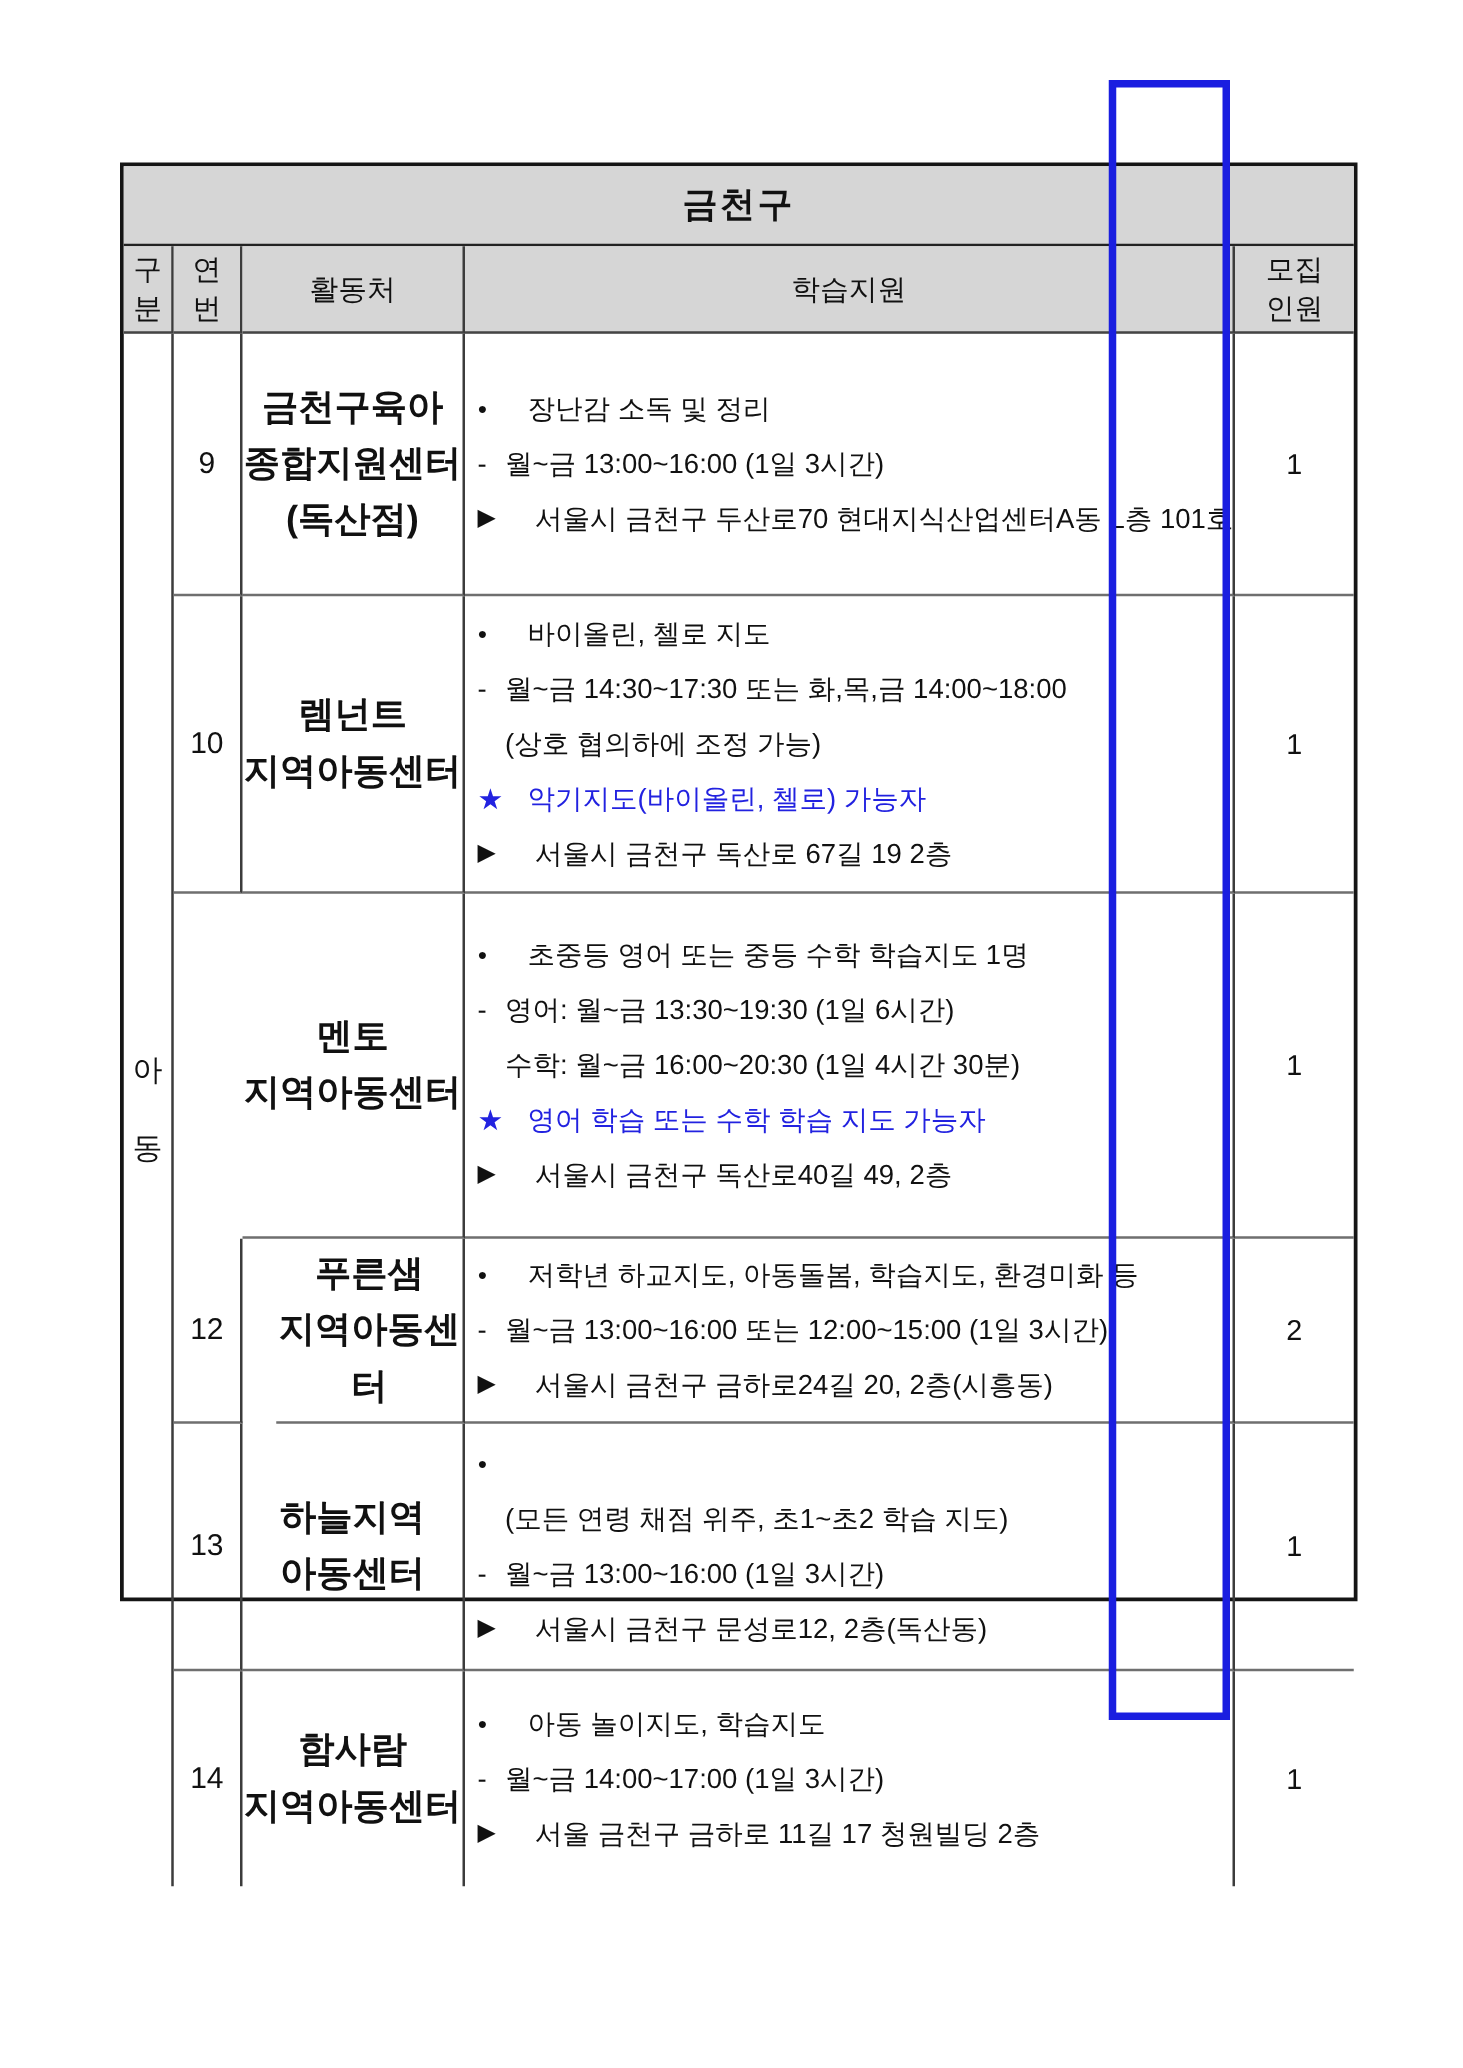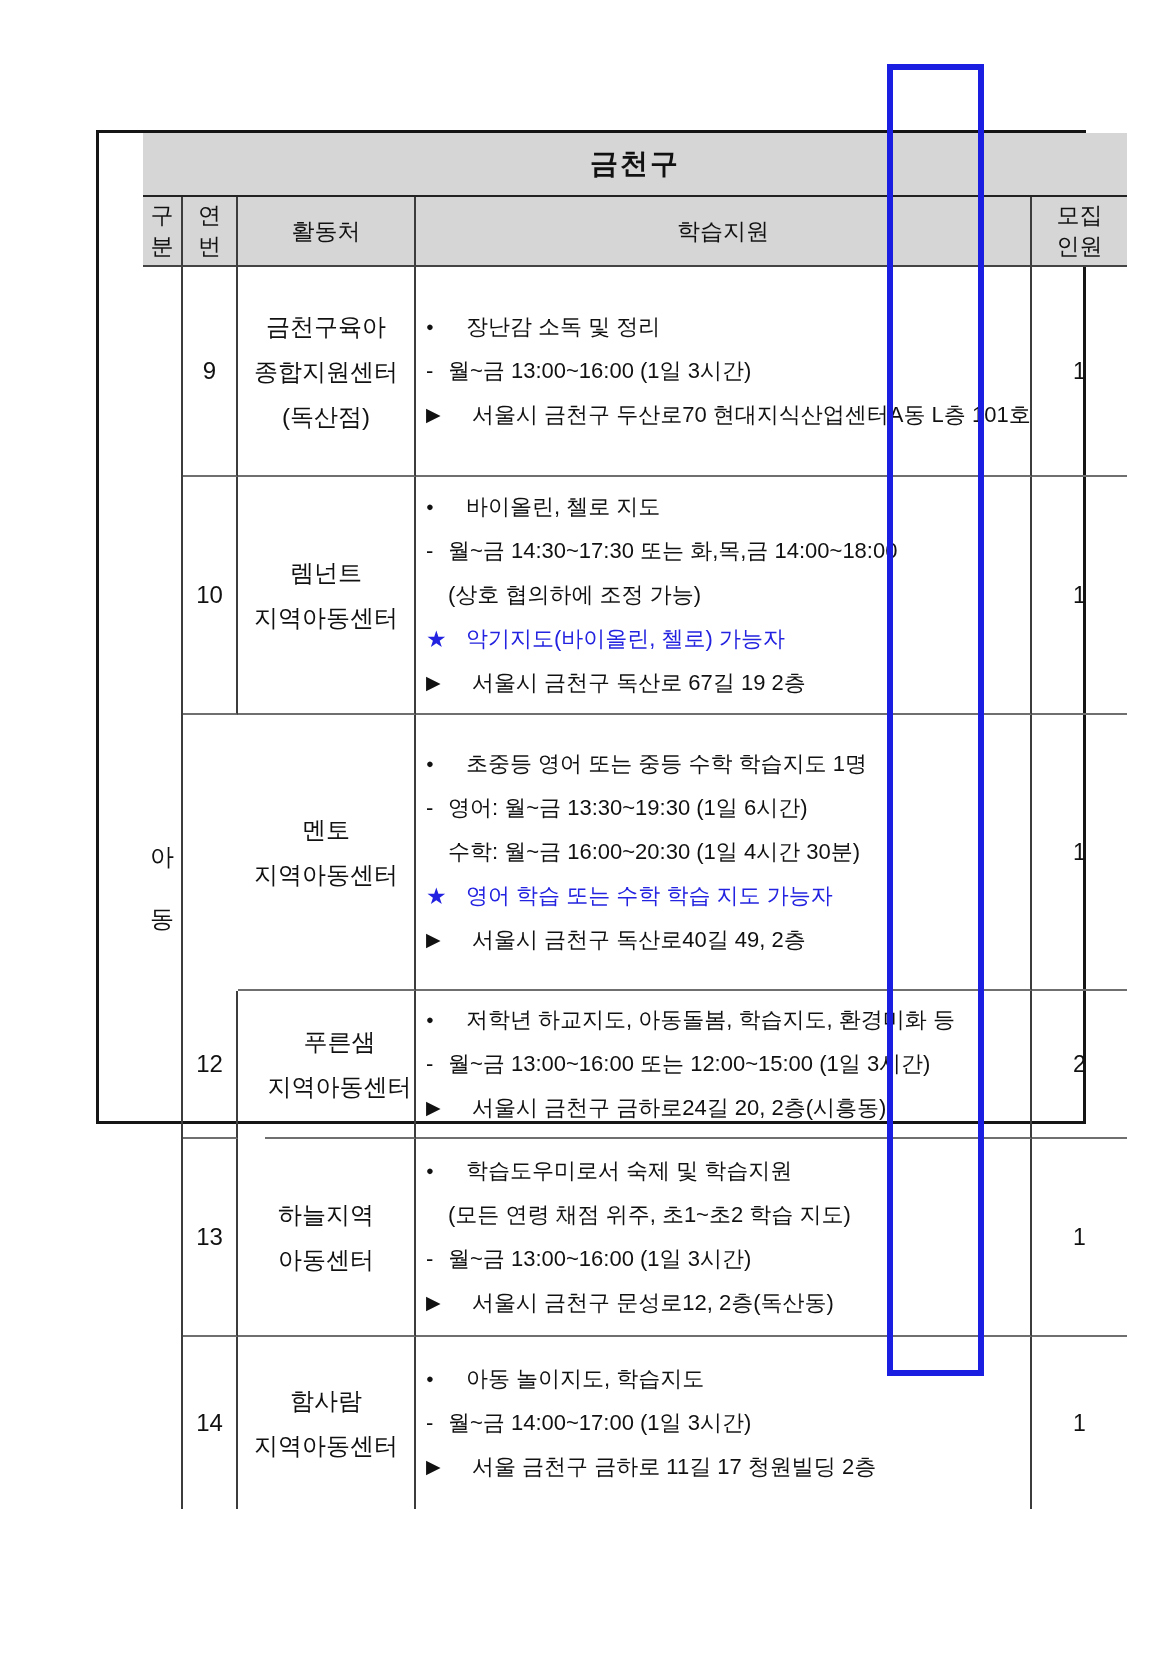--- a/index.html
+++ b/index.html
@@ -6,28 +6,27 @@
   .page{
     position:relative;
     width:1170px;height:1654px;
     background:#ffffff;
     font-family:"Liberation Sans","DejaVu Sans",sans-serif;
     color:#111;
     overflow:hidden;
   }
   .gu-table{
     position:absolute;left:96px;top:130px;
-    width:990px;height:994px;
+    width:990px;height:1151px;
     border:3px solid #151515;
     box-sizing:border-box;
     display:grid;
     grid-template-columns:40px 55px 178px 616px 95px;
     grid-template-rows:64px 70px 210px 238px 276px 148px 198px 172px;
     background:#ffffff;
-    padding-left:44px;
   }
   .cell{
     box-sizing:border-box;
     border-right:2px solid #3c3c3c;
     border-bottom:2px solid #6f6f6f;
     display:flex;align-items:center;justify-content:center;
     text-align:center;
     overflow:hidden;
   }
   .cell.last-col{border-right:none;}
@@ -49,23 +48,24 @@
   }
   .cat-cell{
     grid-column:1;grid-row:3 / span 6;
     font-size:24px;
     line-height:62px;
     white-space:pre-line;
     border-bottom:none;
   }
   .no-cell{font-size:24px;}
   .place-cell{
-    font-size:24px;
+    font-size:29px;
     line-height:45px;
     white-space:pre-line;
+    font-weight:bold;
   }
   .detail-cell{
     flex-direction:column;
     align-items:flex-start;
     justify-content:center;
     text-align:left;
     padding-left:10px;
     font-size:22px;
   }
   .detail-line{
@@ -198,21 +198,20 @@
           <span>서울시 금천구 금하로24길 20, 2층(시흥동)</span>
         </div>
       </div>
       <div class="cell recruit-cell last-col" style="grid-area: 6 / 5;">2</div>
       <div class="cell no-cell" style="grid-area: 7 / 2;">13</div>
       <div class="cell place-cell" style="grid-area: 7 / 3;">하늘지역
 아동센터</div>
       <div class="cell detail-cell" style="grid-area: 7 / 4;">
         <div class="detail-line">
           <span class="marker m-bullet">●</span>
-          <span>학습도우미로서 숙제 및 학습지원</span>
         </div>
         <div class="detail-line">
           <span class="marker m-indent"></span>
           <span>(모든 연령 채점 위주, 초1~초2 학습 지도)</span>
         </div>
         <div class="detail-line">
           <span class="marker m-dash">-</span>
           <span>월~금 13:00~16:00 (1일 3시간)</span>
         </div>
         <div class="detail-line">

